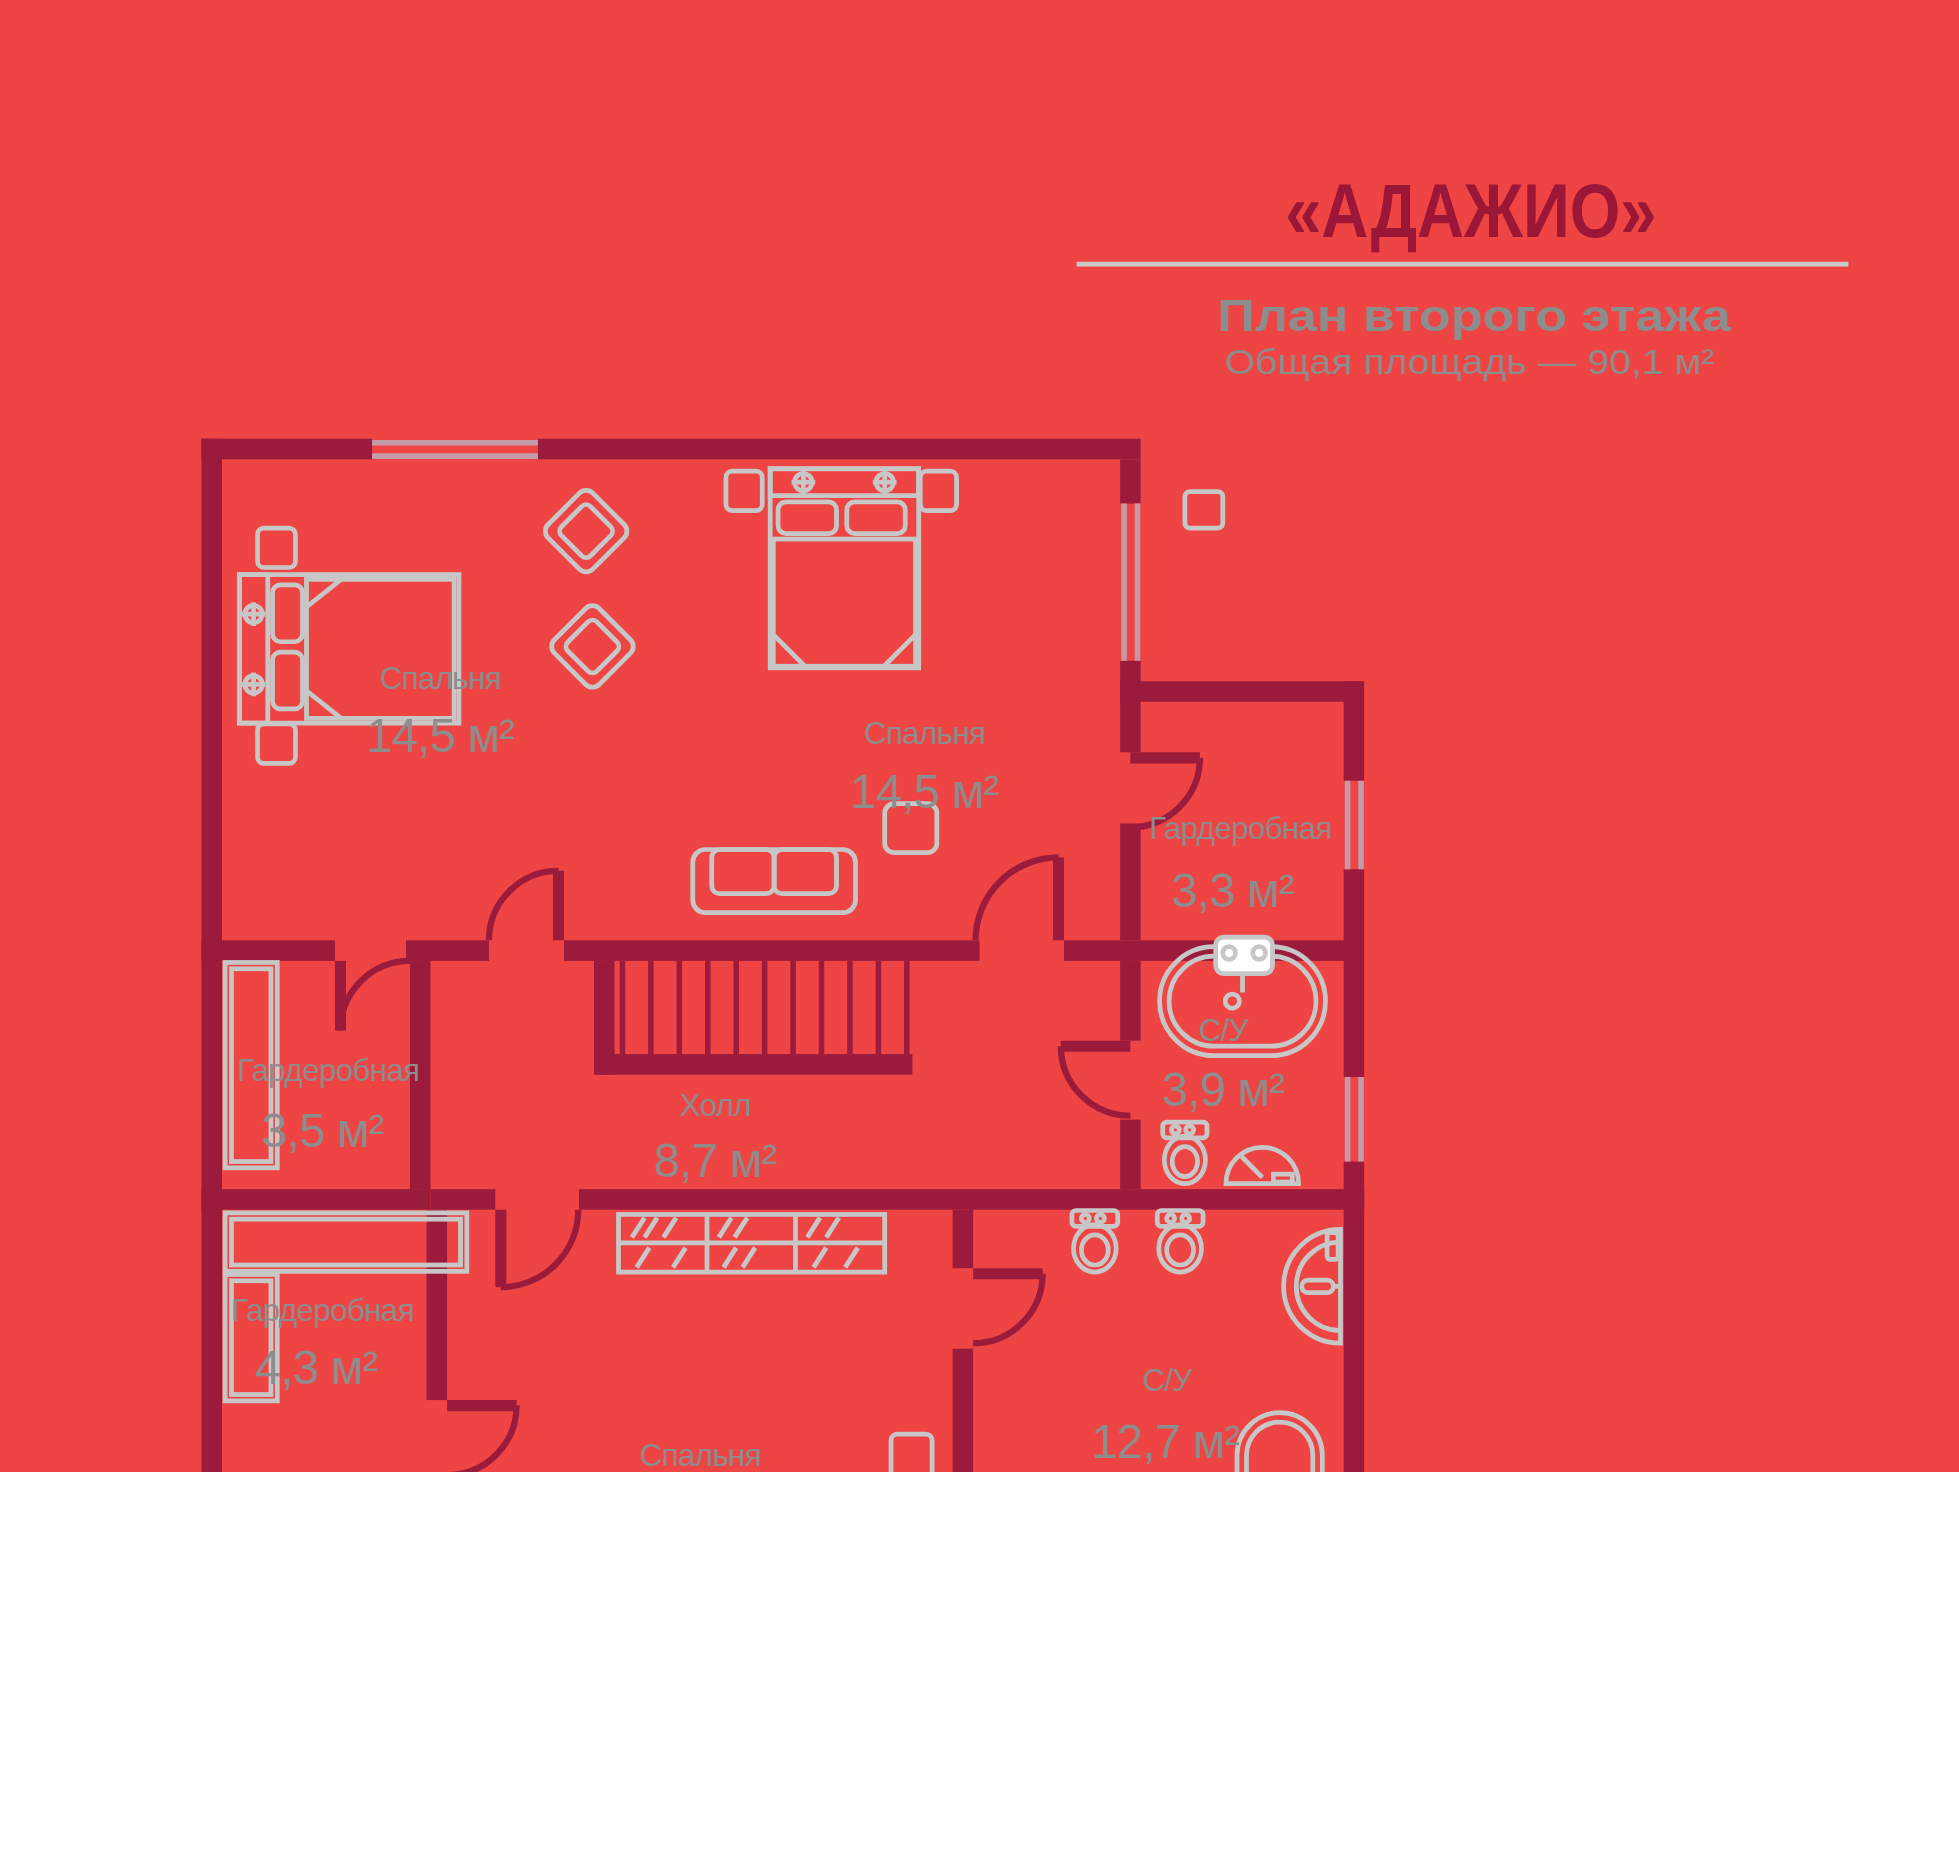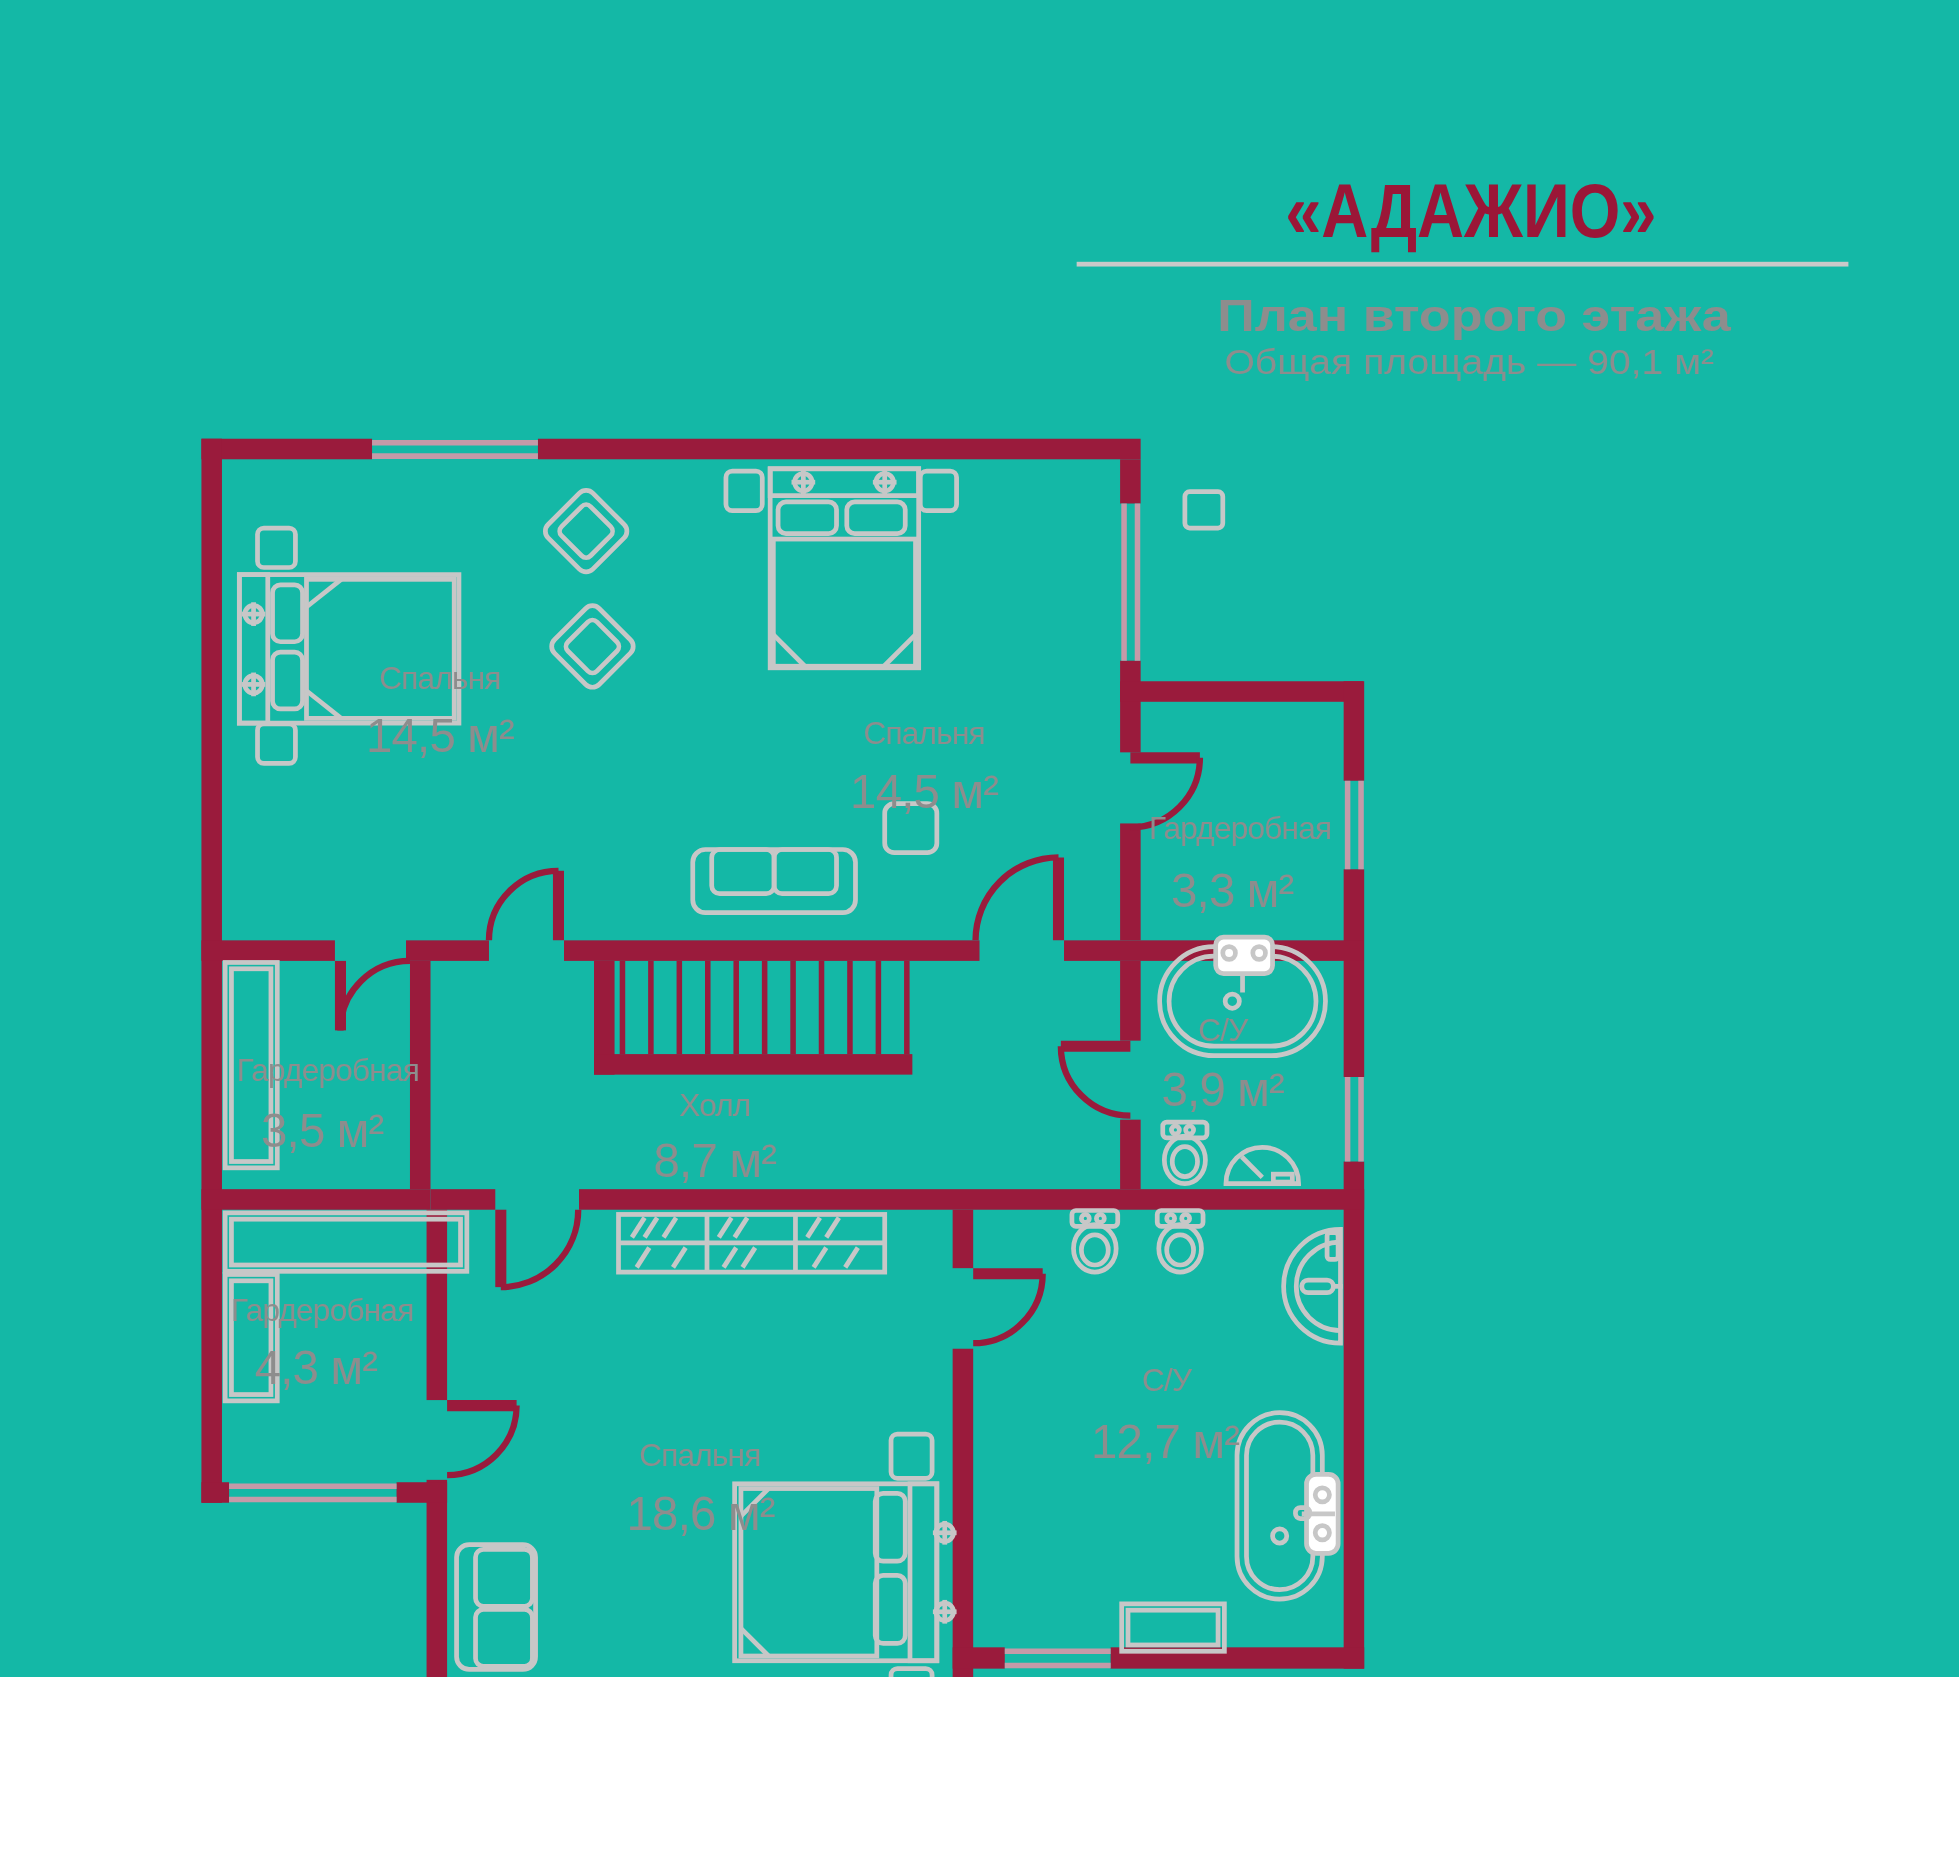--- a/index.html
+++ b/index.html
@@ -1,16 +1,16 @@
 <!DOCTYPE html>
 <html style="font-size:12.6px"><head>
 <meta charset="utf-8">
 <style>
   html,body{margin:0;padding:0;background:#ffffff;}
-  .canvas{position:relative;width:1959px;height:1677px;background:#14b8a6;overflow:hidden;
+  .canvas{position:relative;width:1959px;height:1472px;background:#ef4444;overflow:hidden;
           font-family:"Liberation Sans","DejaVu Sans",sans-serif;text-align:right;}
   svg{position:absolute;left:0;top:0;}
   text{font-family:"Liberation Sans","DejaVu Sans",sans-serif;}
   .room-name{font-size:40px;fill:#8d8d8d;letter-spacing:-1px;}
   .room-area{font-size:60px;fill:#8d8d8d;letter-spacing:-1px;}
   .hdr-title{font-size:96px;font-weight:bold;fill:#9b1637;}
   .hdr-sub{font-size:57px;font-weight:bold;fill:#8d8d8d;}
   .hdr-total{font-size:44px;fill:#8d8d8d;}
 </style>
 </head>

